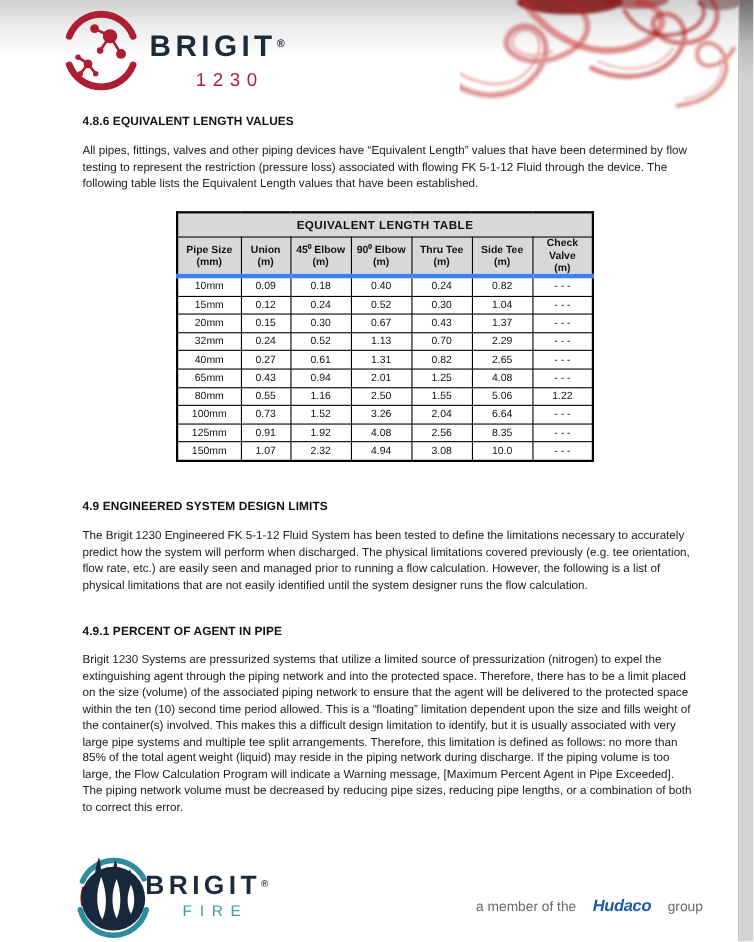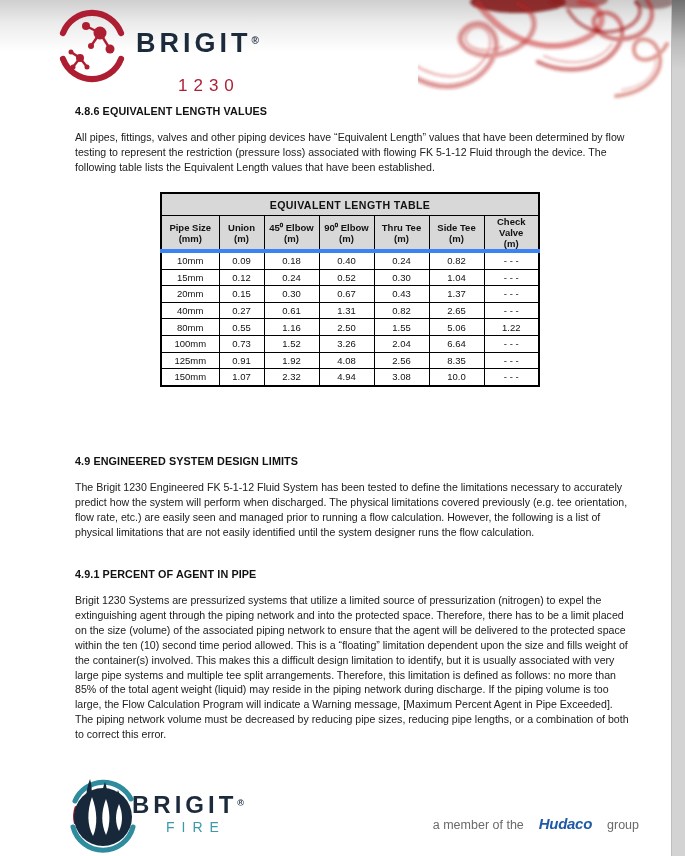--- a/index.html
+++ b/index.html
@@ -21,21 +21,21 @@
   }
   
   .header-logo{position:absolute;left:52px;top:4px;width:240px;height:84px;}
   .header-logo svg{position:absolute;left:0;top:2px;}
   .header-word{position:absolute;left:84px;top:22px;}
   .brand-main{
     font-weight:700;font-size:27px;letter-spacing:4px;color:#1b2b3c;line-height:30px;
   }
   .brand-main sup{font-size:10px;letter-spacing:0;vertical-align:8px;}
   .brand-model{
-    font-size:17px;letter-spacing:6px;color:#ae1e32;margin-left:42px;margin-top:18px;
+    font-size:17px;letter-spacing:6px;color:#ae1e32;margin-left:42px;margin-top:6px;
   }
   .smoke{position:absolute;left:418px;top:0;width:254px;height:118px;}
   
   .heading{
     position:absolute;left:75px;width:556px;
     font-weight:700;font-size:10.8px;color:#111;letter-spacing:.1px;
   }
   .para{
     position:absolute;left:75px;width:557px;
     font-size:10.6px;line-height:14.9px;color:#202020;text-align:left;
@@ -189,26 +189,44 @@
         <tr>
           <td>20mm</td>
           <td>0.15</td>
           <td>0.30</td>
           <td>0.67</td>
           <td>0.43</td>
           <td>1.37</td>
           <td>- - -</td>
         </tr>
         <tr>
+          <td>32mm</td>
+          <td>0.24</td>
+          <td>0.52</td>
+          <td>1.13</td>
+          <td>0.70</td>
+          <td>2.29</td>
+          <td>- - -</td>
+        </tr>
+        <tr>
           <td>40mm</td>
           <td>0.27</td>
           <td>0.61</td>
           <td>1.31</td>
           <td>0.82</td>
           <td>2.65</td>
+          <td>- - -</td>
+        </tr>
+        <tr>
+          <td>65mm</td>
+          <td>0.43</td>
+          <td>0.94</td>
+          <td>2.01</td>
+          <td>1.25</td>
+          <td>4.08</td>
           <td>- - -</td>
         </tr>
         <tr>
           <td>80mm</td>
           <td>0.55</td>
           <td>1.16</td>
           <td>2.50</td>
           <td>1.55</td>
           <td>5.06</td>
           <td>1.22</td>

